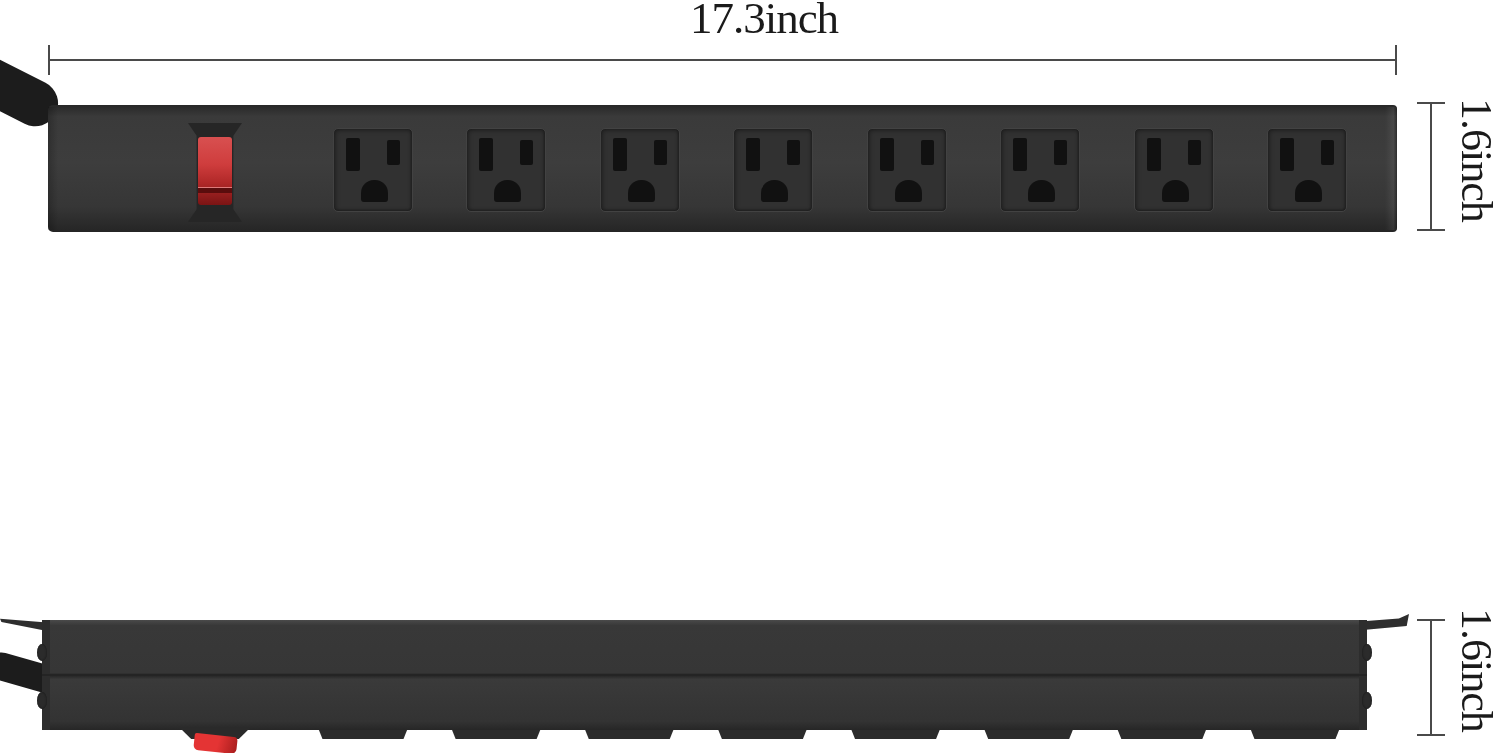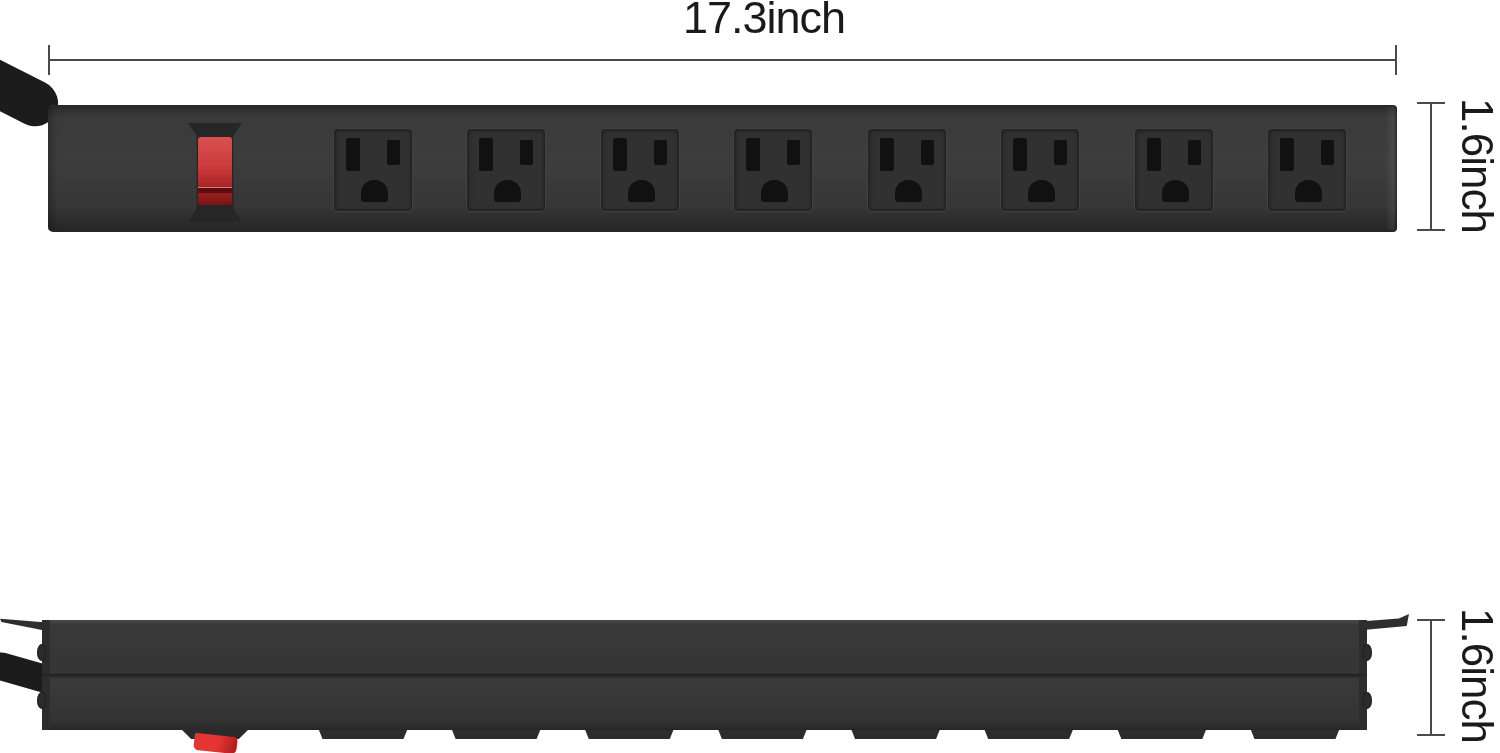--- a/index.html
+++ b/index.html
@@ -1,18 +1,18 @@
 <!DOCTYPE html>
 <html><head>
 <meta charset="utf-8">
 <style>
   html,body{margin:0;padding:0;background:#fff;}
   .canvas{
     position:relative;width:1500px;height:753px;background:#fff;overflow:hidden;
-    font-family:Liberation Sans, sans-serif;color:#1a1a1a;
+    font-family:Liberation Serif, serif;color:#1a1a1a;
   }
   
   .dim-label-h{
     position:absolute;left:599px;top:-8px;width:330px;text-align:center;
     font-size:45px;letter-spacing:-1px;color:#1a1a1a;
   }
   .dim-line-h{position:absolute;left:49px;top:59px;width:1347px;height:2px;background:#4a4a4a;}
   .tick-v{position:absolute;width:2px;height:30px;background:#4a4a4a;}
   .tick-h{position:absolute;width:28px;height:2px;background:#4a4a4a;}
   .dim-line-v{position:absolute;width:2px;background:#4a4a4a;}

